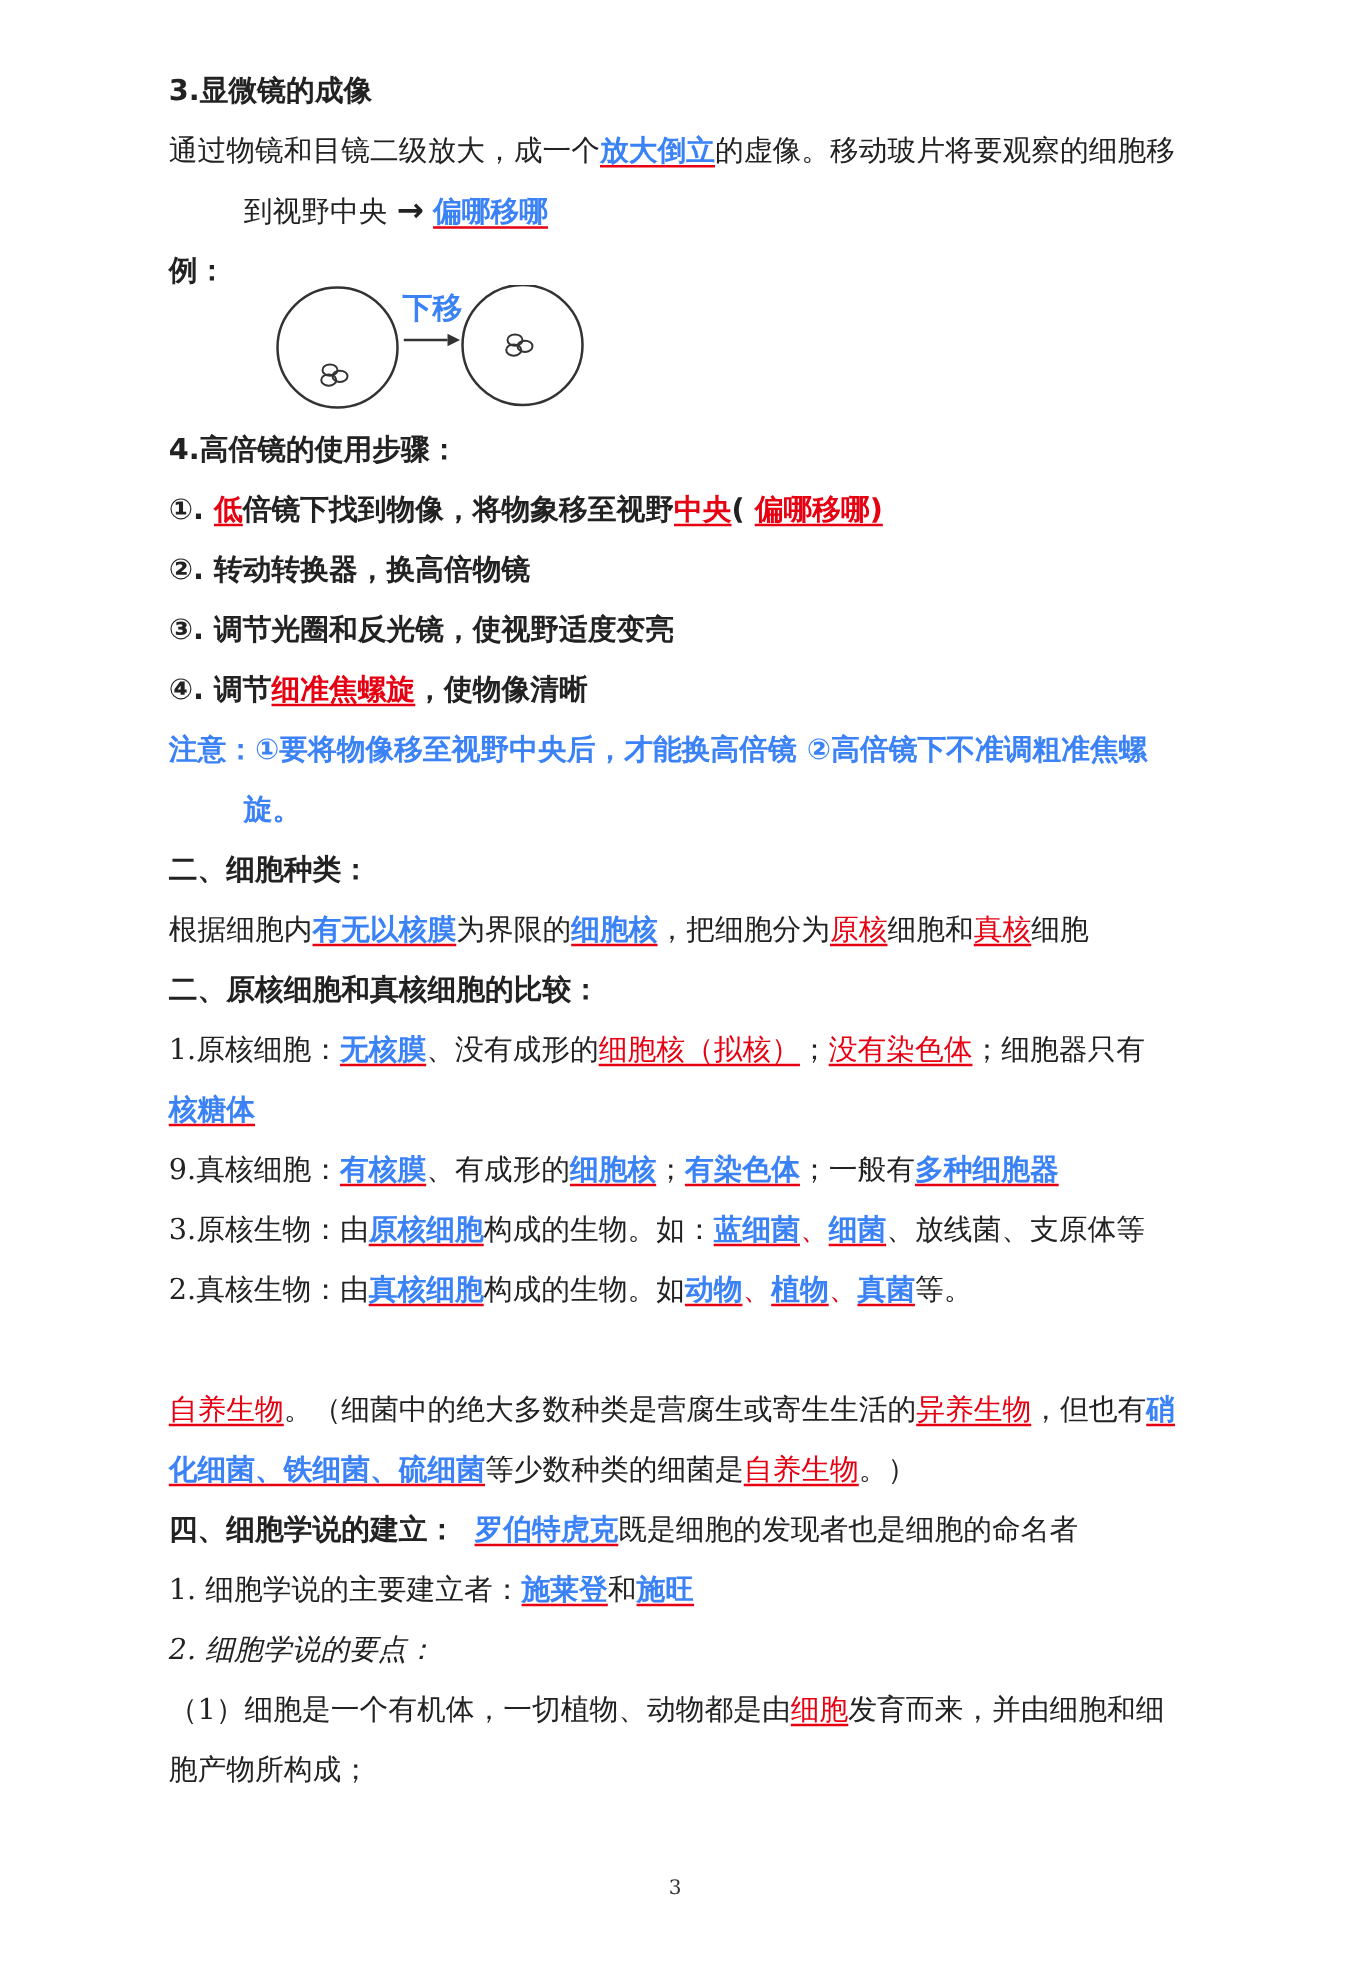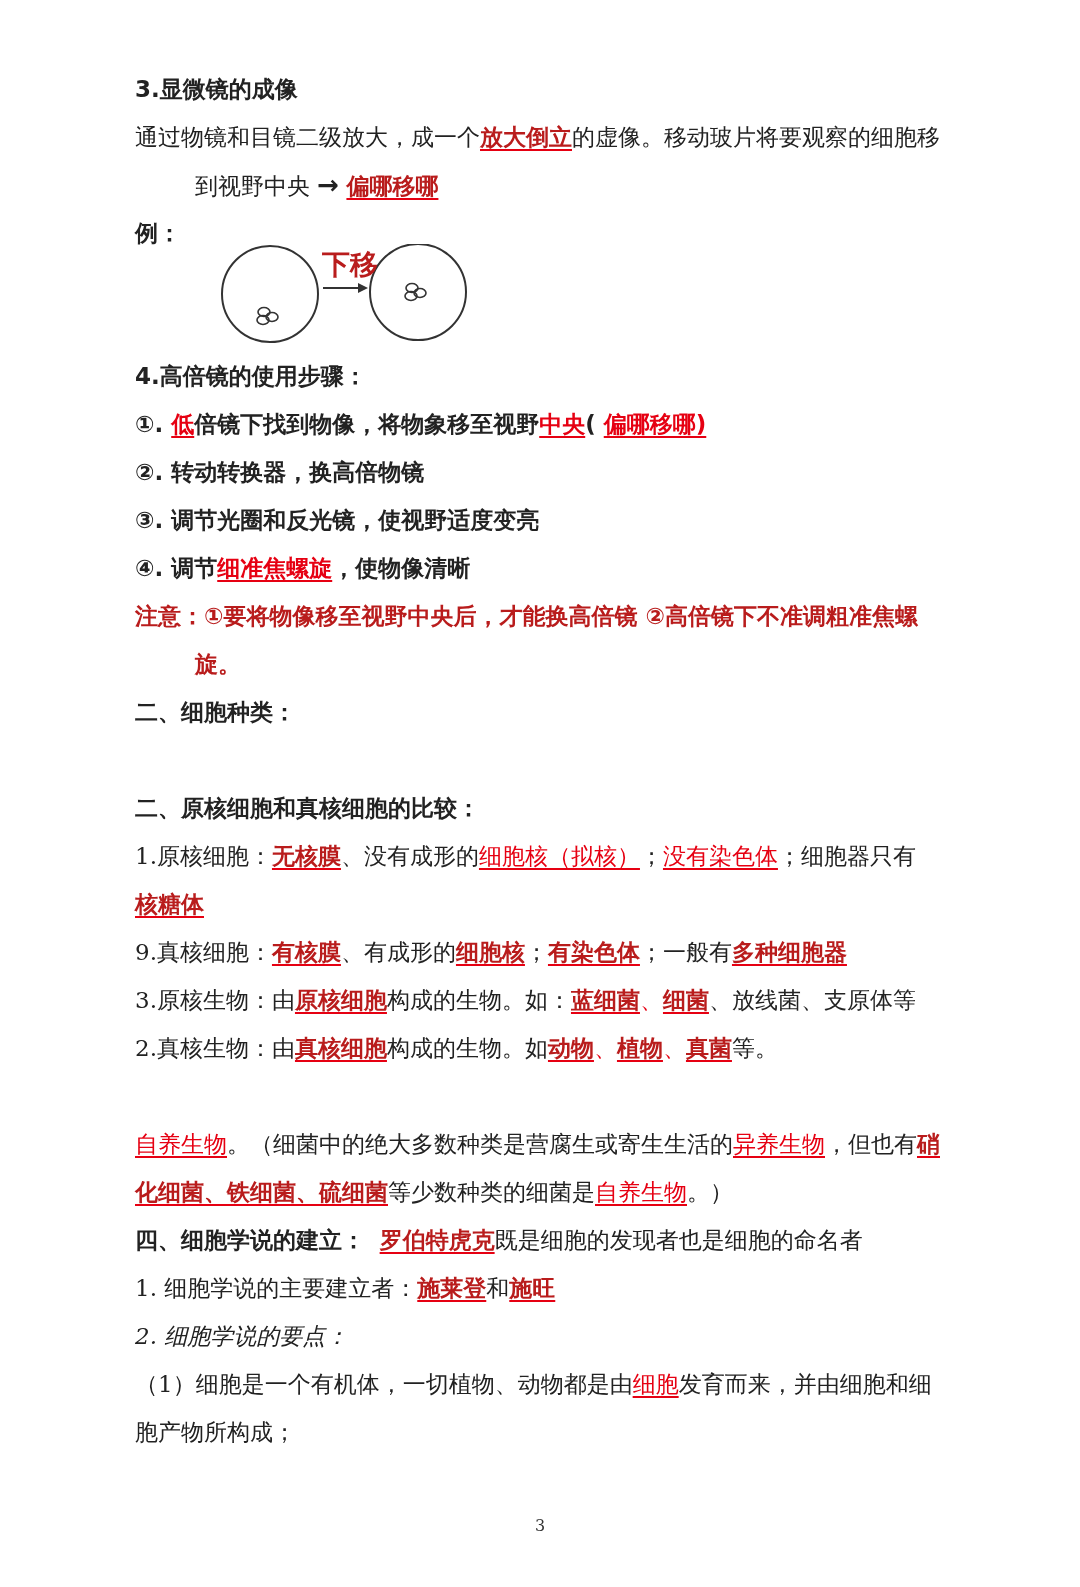--- a/index.html
+++ b/index.html
@@ -1,23 +1,23 @@
 <!DOCTYPE html>
 <html><head>
 <meta charset="utf-8">
 <style>
   html, body { margin:0; padding:0; background:#ffffff; }
   body { width:1080px; height:1587px; position:relative; overflow:hidden;
          font-family:"DejaVu Serif","Liberation Serif",serif; color:#222; }
-  .page { position:absolute; left:0; top:16px; width:1080px; height:1475px; }
+  .page { position:absolute; left:0; top:0; width:1080px; height:1475px; }
   .line { position:absolute; left:135px; font-size:23px; line-height:30px; white-space:nowrap; }
   .bold { font-weight:bold; font-family:"DejaVu Sans","Liberation Sans",sans-serif; }
   .r { color:#e60012; }
   .u { text-decoration:underline; text-decoration-color:#e60012; text-underline-offset:4px; }
-  .rb { color:#b91c1c; font-weight:bold;text-align:right; }
+  .rb { color:#3b82f6; font-weight:bold;text-align:right; }
   .pageno { position:absolute; top:1500px; left:0; width:1080px; text-align:center; font-size:16px; color:#333; }
   .diagram { position:absolute; left:218px; top:228px; width:255px; height:100px; }
 </style>
 </head>
 <body>
 
 <div class="page">
 
   <div class="line bold" style="top:58px;">3.显微镜的成像</div>
 
@@ -40,41 +40,44 @@
         <ellipse cx="46" cy="68" rx="6" ry="4.5"></ellipse>
           <ellipse cx="54" cy="73" rx="6" ry="4.5"></ellipse>
           <ellipse cx="45" cy="76" rx="6" ry="4.5"></ellipse>
         <ellipse cx="194" cy="44" rx="6" ry="4.5"></ellipse>
           <ellipse cx="202" cy="49" rx="6" ry="4.5"></ellipse>
           <ellipse cx="193" cy="52" rx="6" ry="4.5"></ellipse>
       </g>
       <line x1="105" y1="44" x2="140" y2="44" stroke="#333" stroke-width="2"></line>
       <polygon points="140,39 150,44 140,49" fill="#333"></polygon>
     </svg>
-    <span class="rb" style="position:absolute; left:104px; top:2px; font-size:28px; font-family:'DejaVu Sans','Liberation Sans',sans-serif;">下移</span>
+    <span class="rb" style="position:absolute; left:104px; top:2px; font-size:24px; font-family:'DejaVu Sans','Liberation Sans',sans-serif;">下移</span>
   </div>
 
   <div class="line bold" style="top:345px;">4.高倍镜的使用步骤：</div>
 
   <div class="line bold" style="top:393px;">
     <span>①. </span><span class="r u">低</span><span>倍镜下找到物像，将物象移至视野</span><span class="r u">中央</span><span>( </span><span class="r u">偏哪移哪)</span>
   </div>
   <div class="line bold" style="top:441px;">
     <span>②. </span><span>转动转换器，换高倍物镜</span>
   </div>
   <div class="line bold" style="top:489px;">
     <span>③. </span><span>调节光圈和反光镜，使视野适度变亮</span>
   </div>
   <div class="line bold" style="top:537px;">
     <span>④. </span><span>调节</span><span class="r u">细准焦螺旋</span><span>，使物像清晰</span>
   </div>
   <div class="line rb" style="top:585px; font-family:'DejaVu Sans','Liberation Sans',sans-serif;">注意：①要将物像移至视野中央后，才能换高倍镜 ②高倍镜下不准调粗准焦螺</div>
   <div class="line rb" style="top:633px; left:195px; font-family:'DejaVu Sans','Liberation Sans',sans-serif;">旋。</div>
 
   <div class="line bold" style="top:681px;">二、细胞种类：</div>
+  <div class="line" style="top:729px;">
+    <span>根据细胞内</span><span class="rb u">有无以核膜</span><span>为界限的</span><span class="rb u">细胞核</span><span>，把细胞分为</span><span class="r u">原核</span><span>细胞和</span><span class="r u">真核</span><span>细胞</span>
+  </div>
 
   <div class="line bold" style="top:777px;">二、原核细胞和真核细胞的比较：</div>
   <div class="line" style="top:825px;">
     <span> 1.原核细胞：</span><span class="rb u">无核膜</span><span>、没有成形的</span><span class="r u">细胞核（拟核）</span><span>；</span><span class="r u">没有染色体</span><span>；细胞器只有</span>
   </div>
   <div class="line rb u" style="top:873px;">核糖体</div>
   <div class="line" style="top:921px;">
     <span> 9.真核细胞：</span><span class="rb u">有核膜</span><span>、有成形的</span><span class="rb u">细胞核</span><span>；</span><span class="rb u">有染色体</span><span>；一般有</span><span class="rb u">多种细胞器</span>
   </div>
   <div class="line" style="top:969px;">

